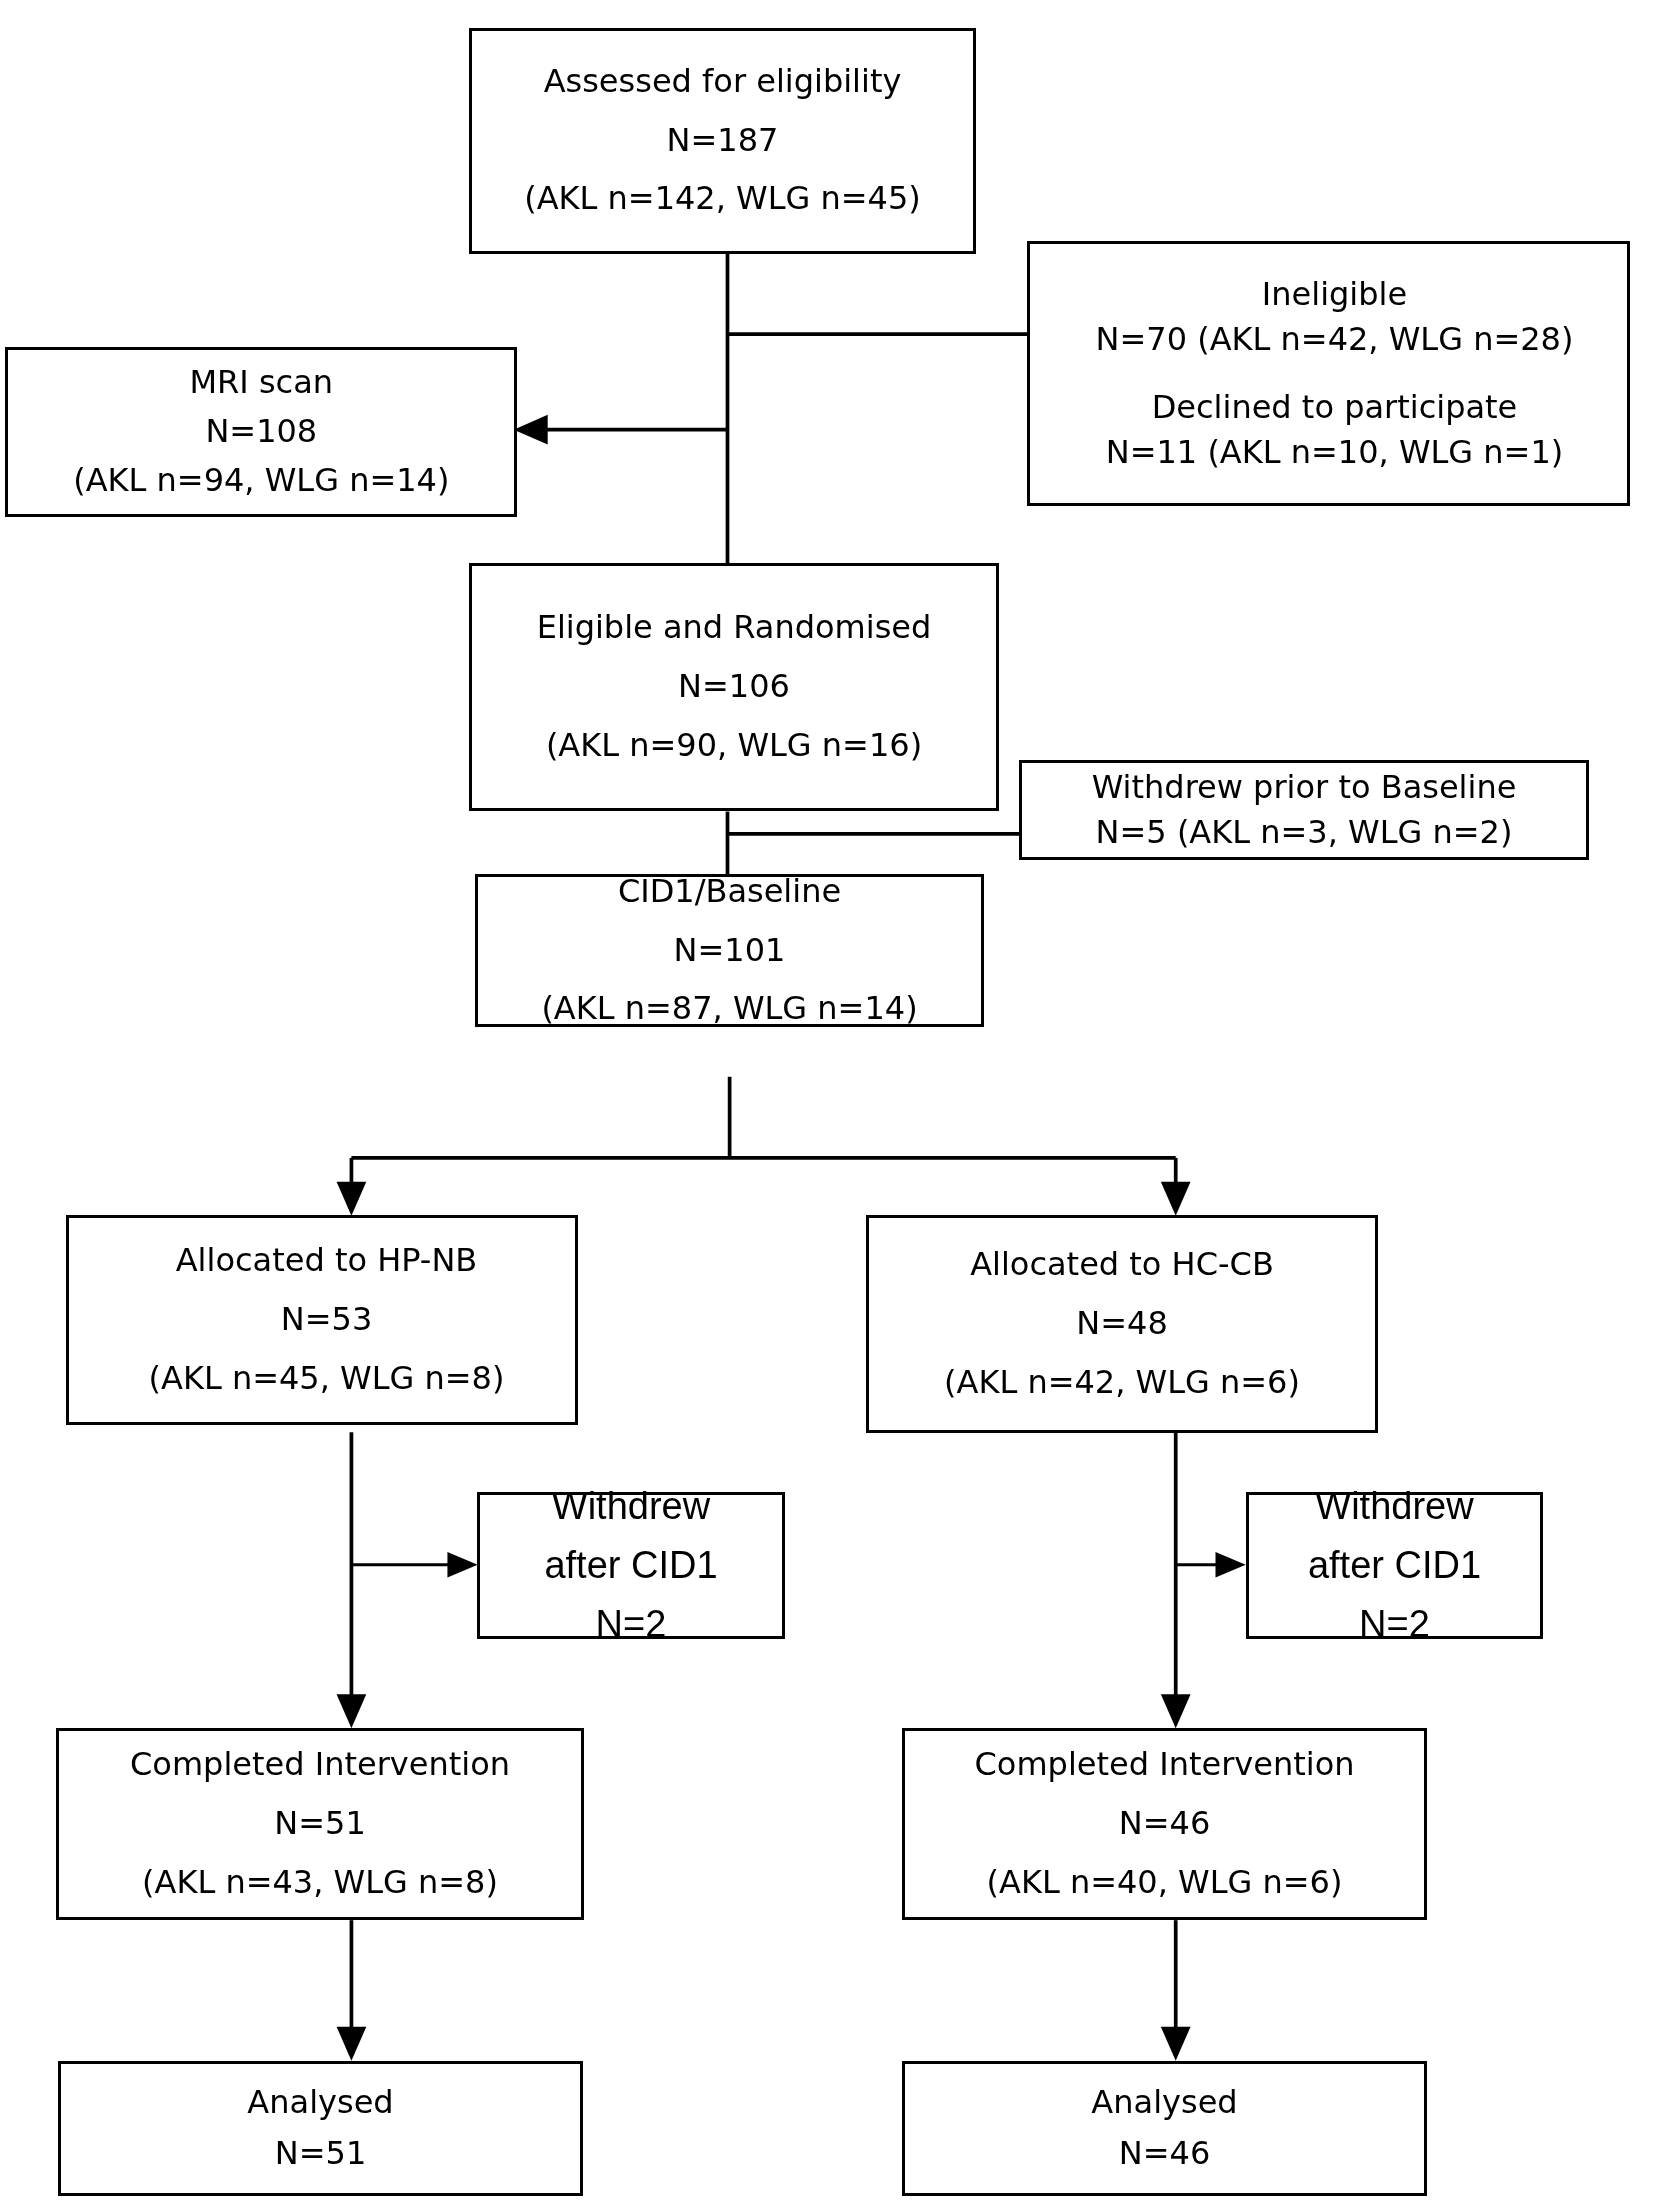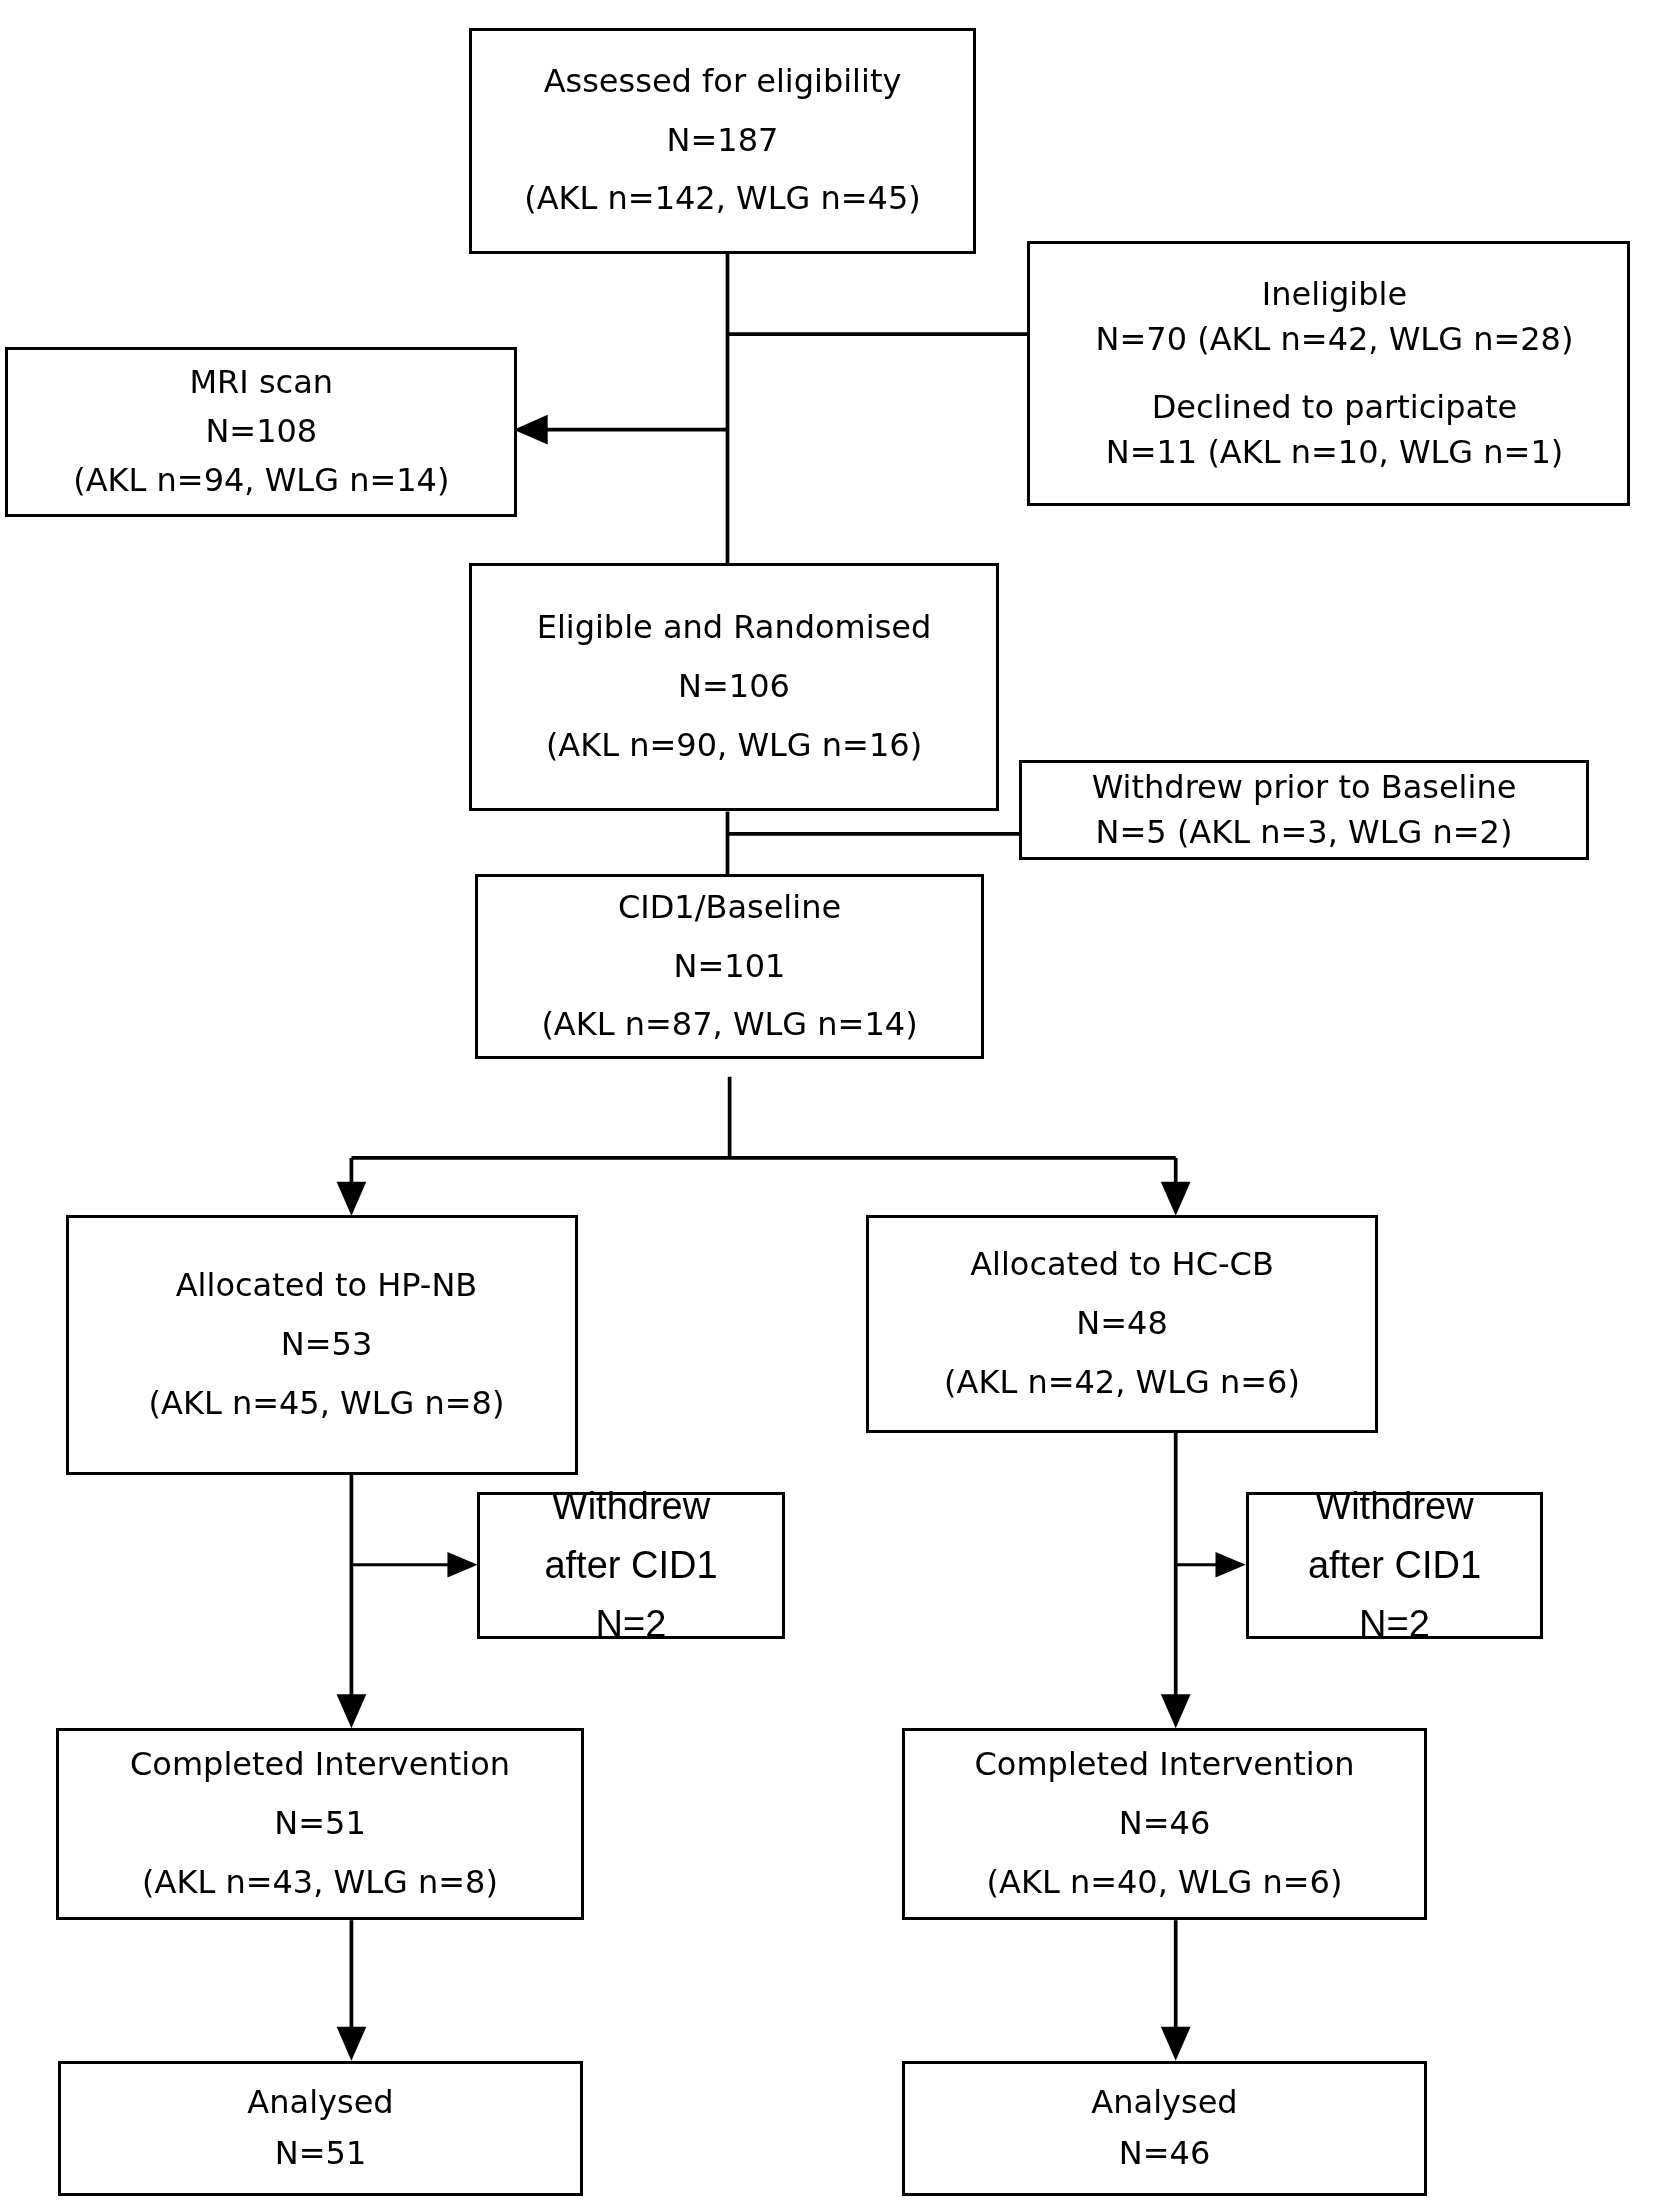--- a/index.html
+++ b/index.html
@@ -122,27 +122,27 @@
     <span class="ln">Eligible and Randomised</span>
     <span class="ln">N=106</span>
     <span class="ln">(AKL n=90, WLG n=16)</span>
   </div>
 
   <div class="box fs60 gap-sm" style="left:1019px;top:760px;width:570px;height:100px;">
     <span class="ln">Withdrew prior to Baseline</span>
     <span class="ln">N=5 (AKL n=3, WLG n=2)</span>
   </div>
 
-  <div class="box fs60 gap-lg" style="left:475px;top:874px;width:509px;height:185px;">
+  <div class="box fs60 gap-lg" style="left:475px;top:874px;width:509px;height:153px;">
     <span class="ln">CID1/Baseline</span>
     <span class="ln">N=101</span>
     <span class="ln">(AKL n=87, WLG n=14)</span>
   </div>
 
-  <div class="box fs60 gap-lg" style="left:66px;top:1215px;width:512px;height:260px;padding-left:9px;">
+  <div class="box fs60 gap-lg" style="left:66px;top:1215px;width:512px;height:210px;padding-left:9px;">
     <span class="ln">Allocated to HP-NB</span>
     <span class="ln">N=53</span>
     <span class="ln">(AKL n=45, WLG n=8)</span>
   </div>
 
   <div class="box fs60 gap-lg" style="left:866px;top:1215px;width:512px;height:218px;">
     <span class="ln">Allocated to HC-CB</span>
     <span class="ln">N=48</span>
     <span class="ln">(AKL n=42, WLG n=6)</span>
   </div>

